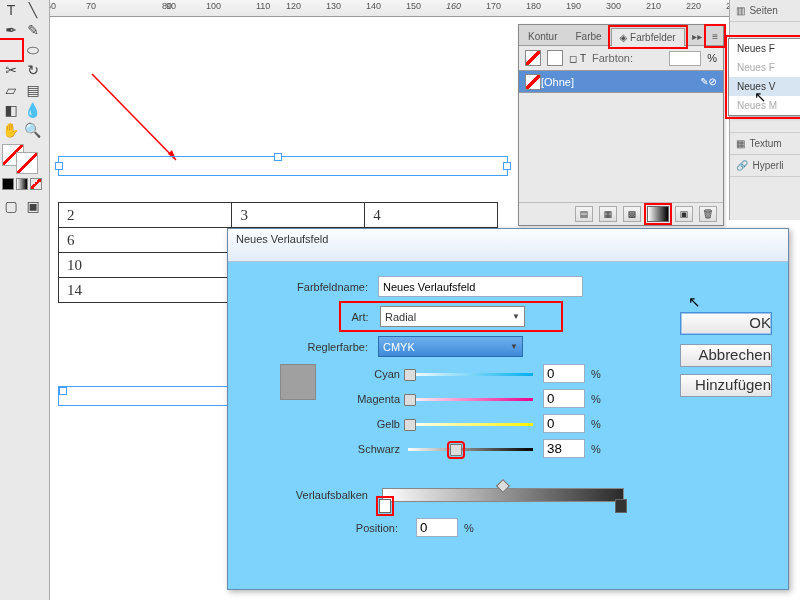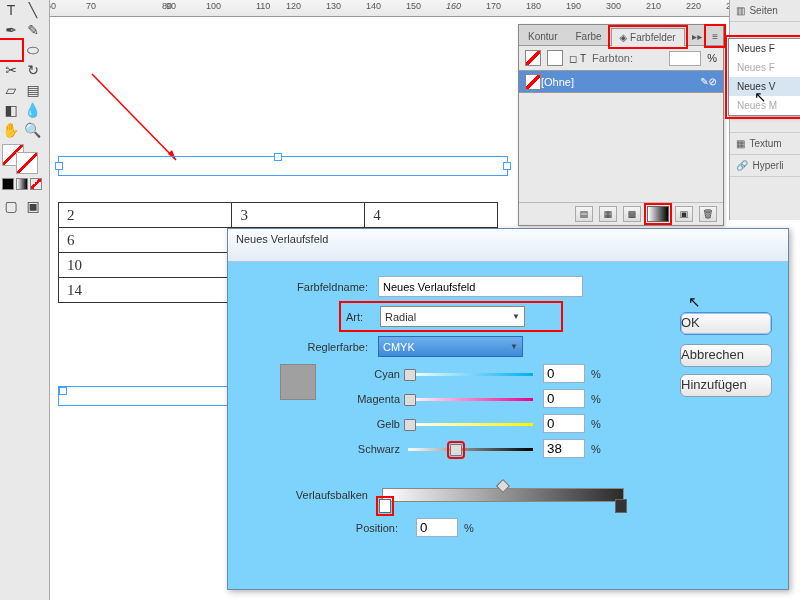--- a/index.html
+++ b/index.html
@@ -64,21 +64,21 @@
   .blk-bar{background:linear-gradient(90deg,#fff,#000)}
   .knob{position:absolute;top:0;width:10px;height:10px;background:#ddd;border:1px solid #777;border-radius:1px}
   .num-input{width:34px;height:15px;border:1px solid #9aaec5;background:#fff;padding:1px 3px;margin-left:10px}
   .pct-label{margin-left:6px}
   .grad-bar-row{display:flex;align-items:center;margin-top:24px}
   .grad-bar{width:240px;height:12px;background:linear-gradient(90deg,#fff,#2a2a2a);border:1px solid #888;position:relative;margin-left:8px}
   .g-stop{position:absolute;top:10px;width:10px;height:12px;background:#ddd;border:1px solid #666}
   .g-stop.a{left:-4px;background:#fff}
   .g-stop.b{right:-4px;background:#333}
   .g-dia{position:absolute;top:-8px;left:48%;width:8px;height:8px;transform:rotate(45deg);background:#ddd;border:1px solid #666}
-  .dlg-btn{position:absolute;width:90px;height:21px;border:1px solid #8a9db5;background:linear-gradient(#fdfdfd,#e6e6e6);border-radius:6px;text-align:left;line-height:20px;font-size:13px}
+  .dlg-btn{position:absolute;width:90px;height:21px;border:1px solid #8a9db5;background:linear-gradient(#fdfdfd,#e6e6e6);border-radius:0;text-align:right;line-height:20px;font-size:15px}
   .dlg-btn.ok{top:50px;right:16px;border:1px solid #4a90d9;box-shadow:0 0 0 1px #9cc5ec inset}
   .dlg-btn.cancel{top:82px;right:16px}
   .dlg-btn.add{top:112px;right:16px}
   .red-box{outline:2px solid red;outline-offset:1px}
   .cursor{position:absolute;font-size:15px;color:#000;pointer-events:none}
 </style>
 </head>
 <body>
 
 <div class="ruler-h">
@@ -261,21 +261,21 @@
 <div class="cursor" style="left:754px;top:88px">↖</div>
 
 <div class="dialog">
   <div class="dlg-title">Neues Verlaufsfeld</div>
   <div class="dlg-body">
     <div class="form-row">
       <div class="form-label">Farbfeldname:</div>
       <input class="txt-input" value="Neues Verlaufsfeld" style="">
     </div>
     <div class="form-row red-box" style="width:210px;margin-left:104px;padding:2px 4px">
-      <div style="width:28px;text-align:left;padding-right:6px">Art:</div>
+      <div style="width:28px;text-align:center;padding-right:6px">Art:</div>
       <div class="combo">
           <span>Radial</span>
           <span class="arr">▼</span>
         </div>
     </div>
     <div class="form-row">
       <div class="form-label">Reglerfarbe:</div>
       <div class="combo blue">
           <span>CMYK</span>
           <span class="arr">▼</span>

